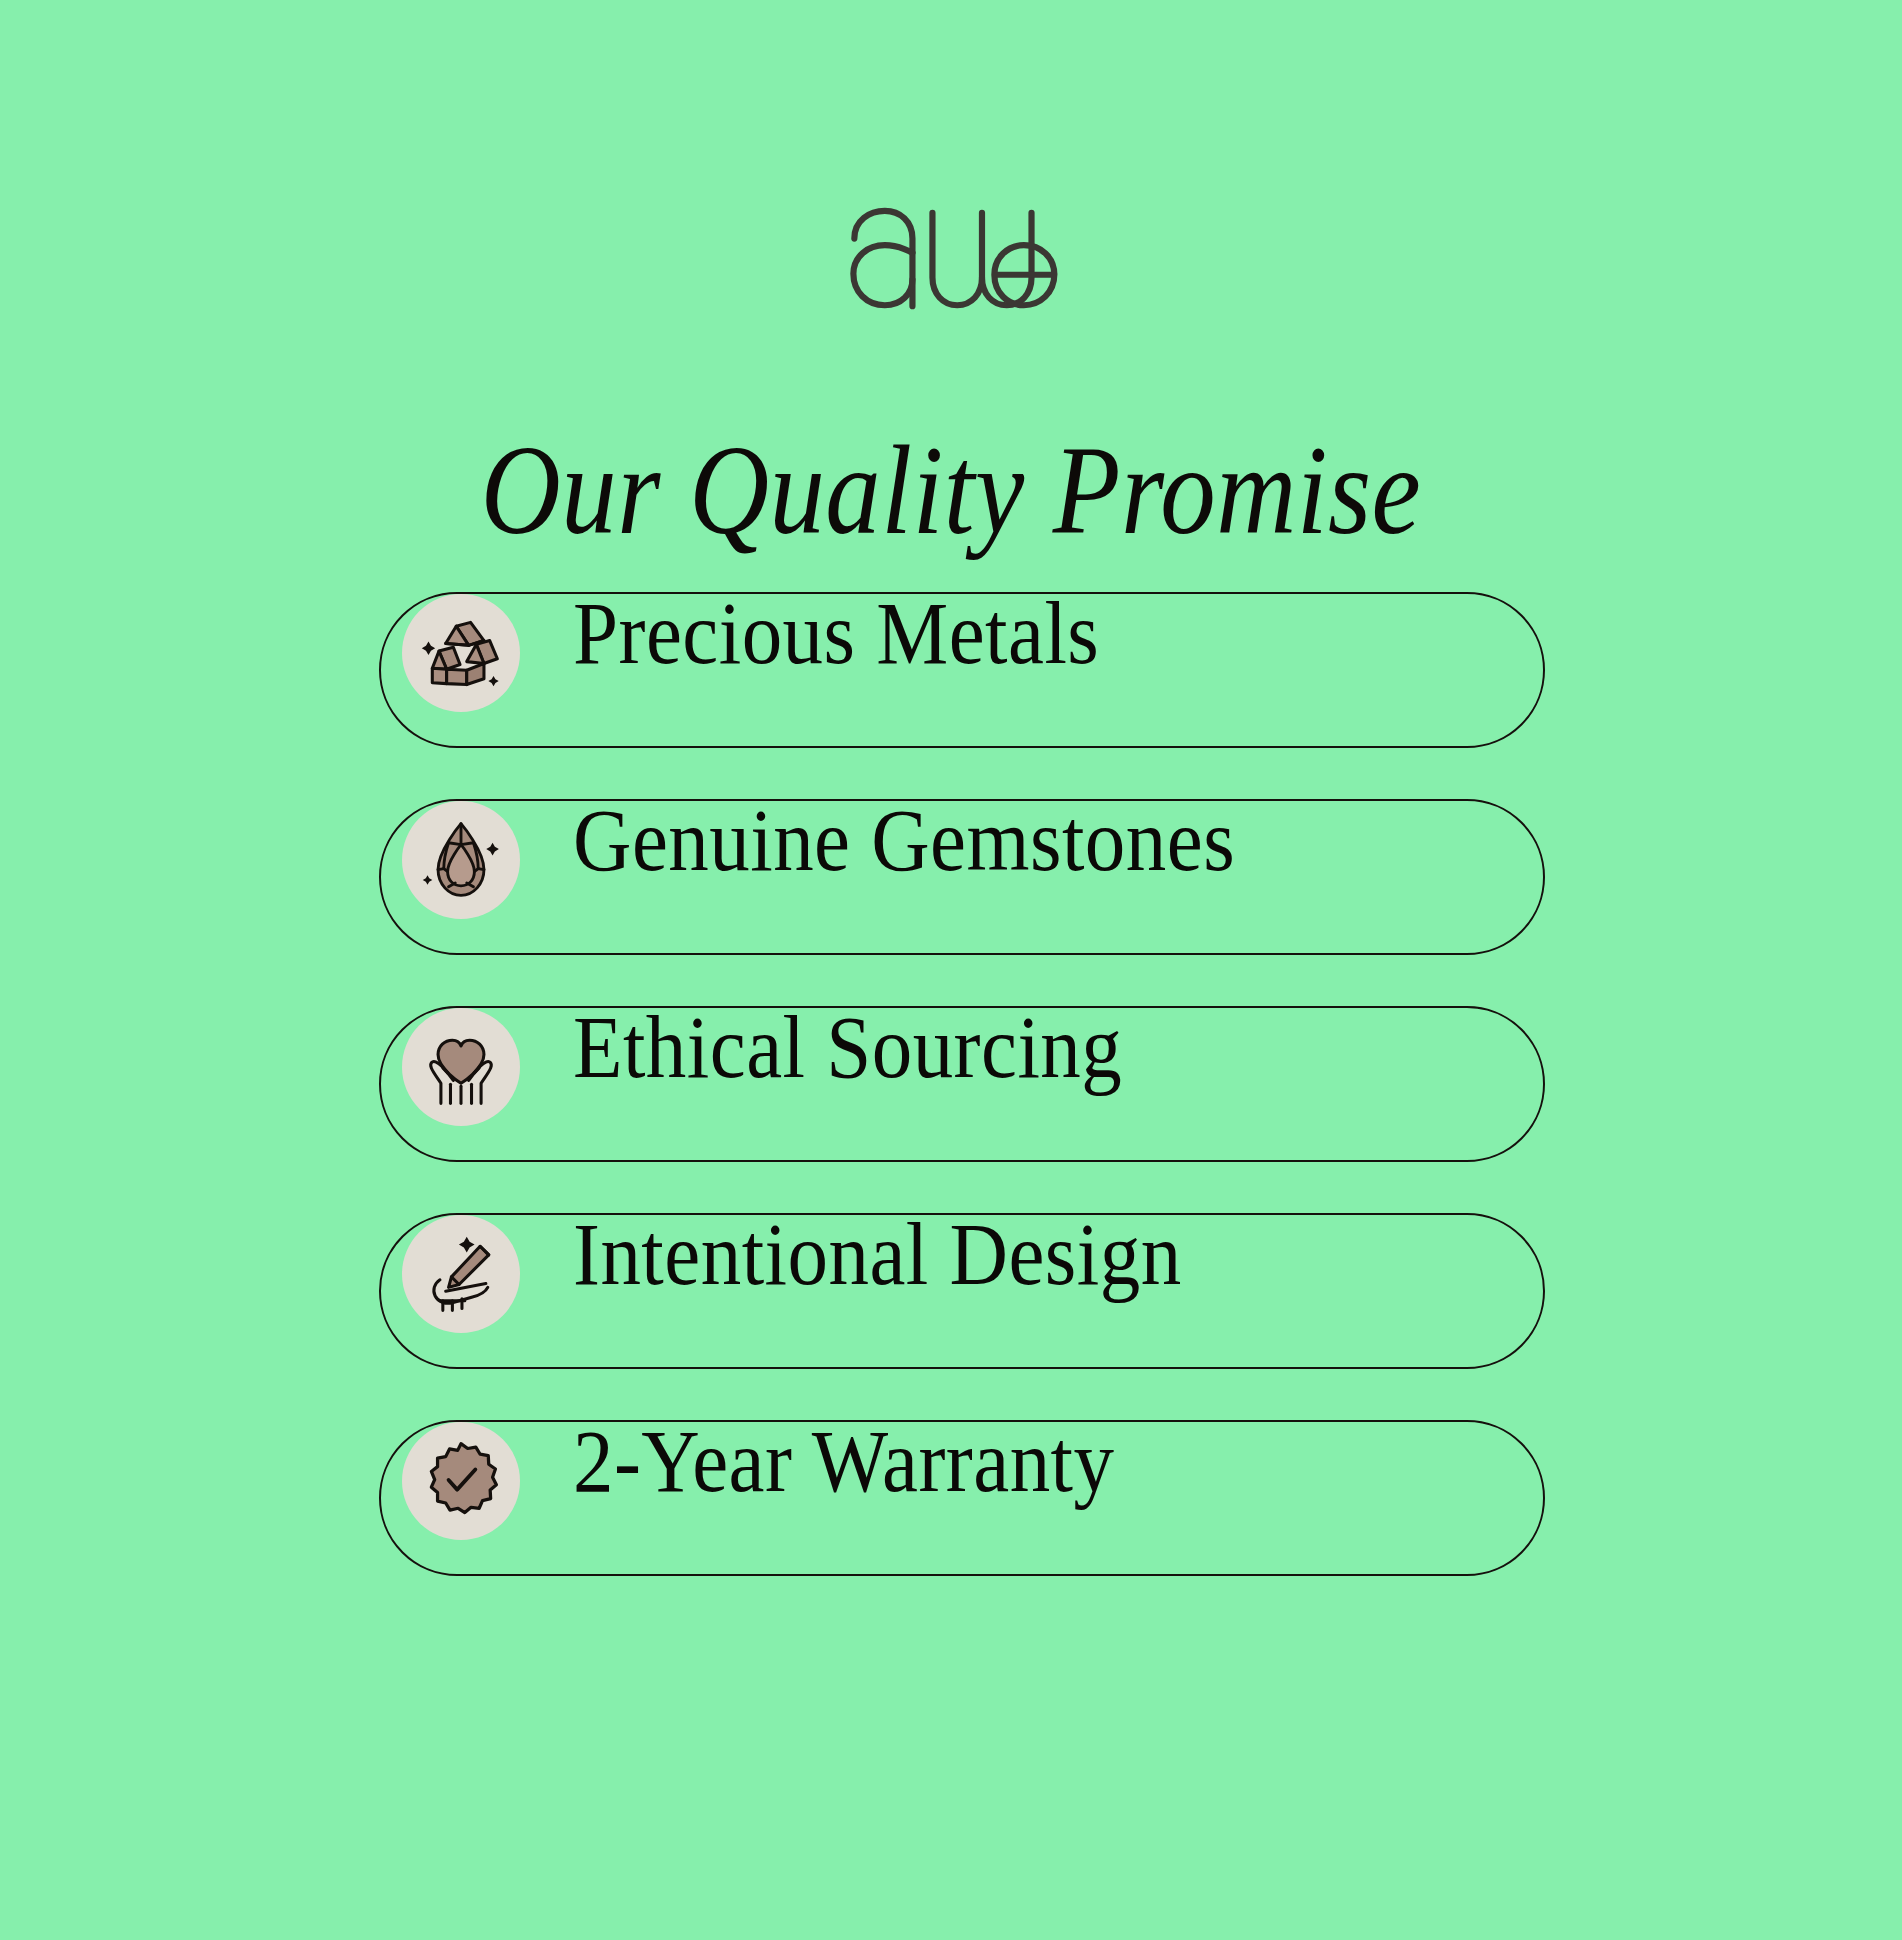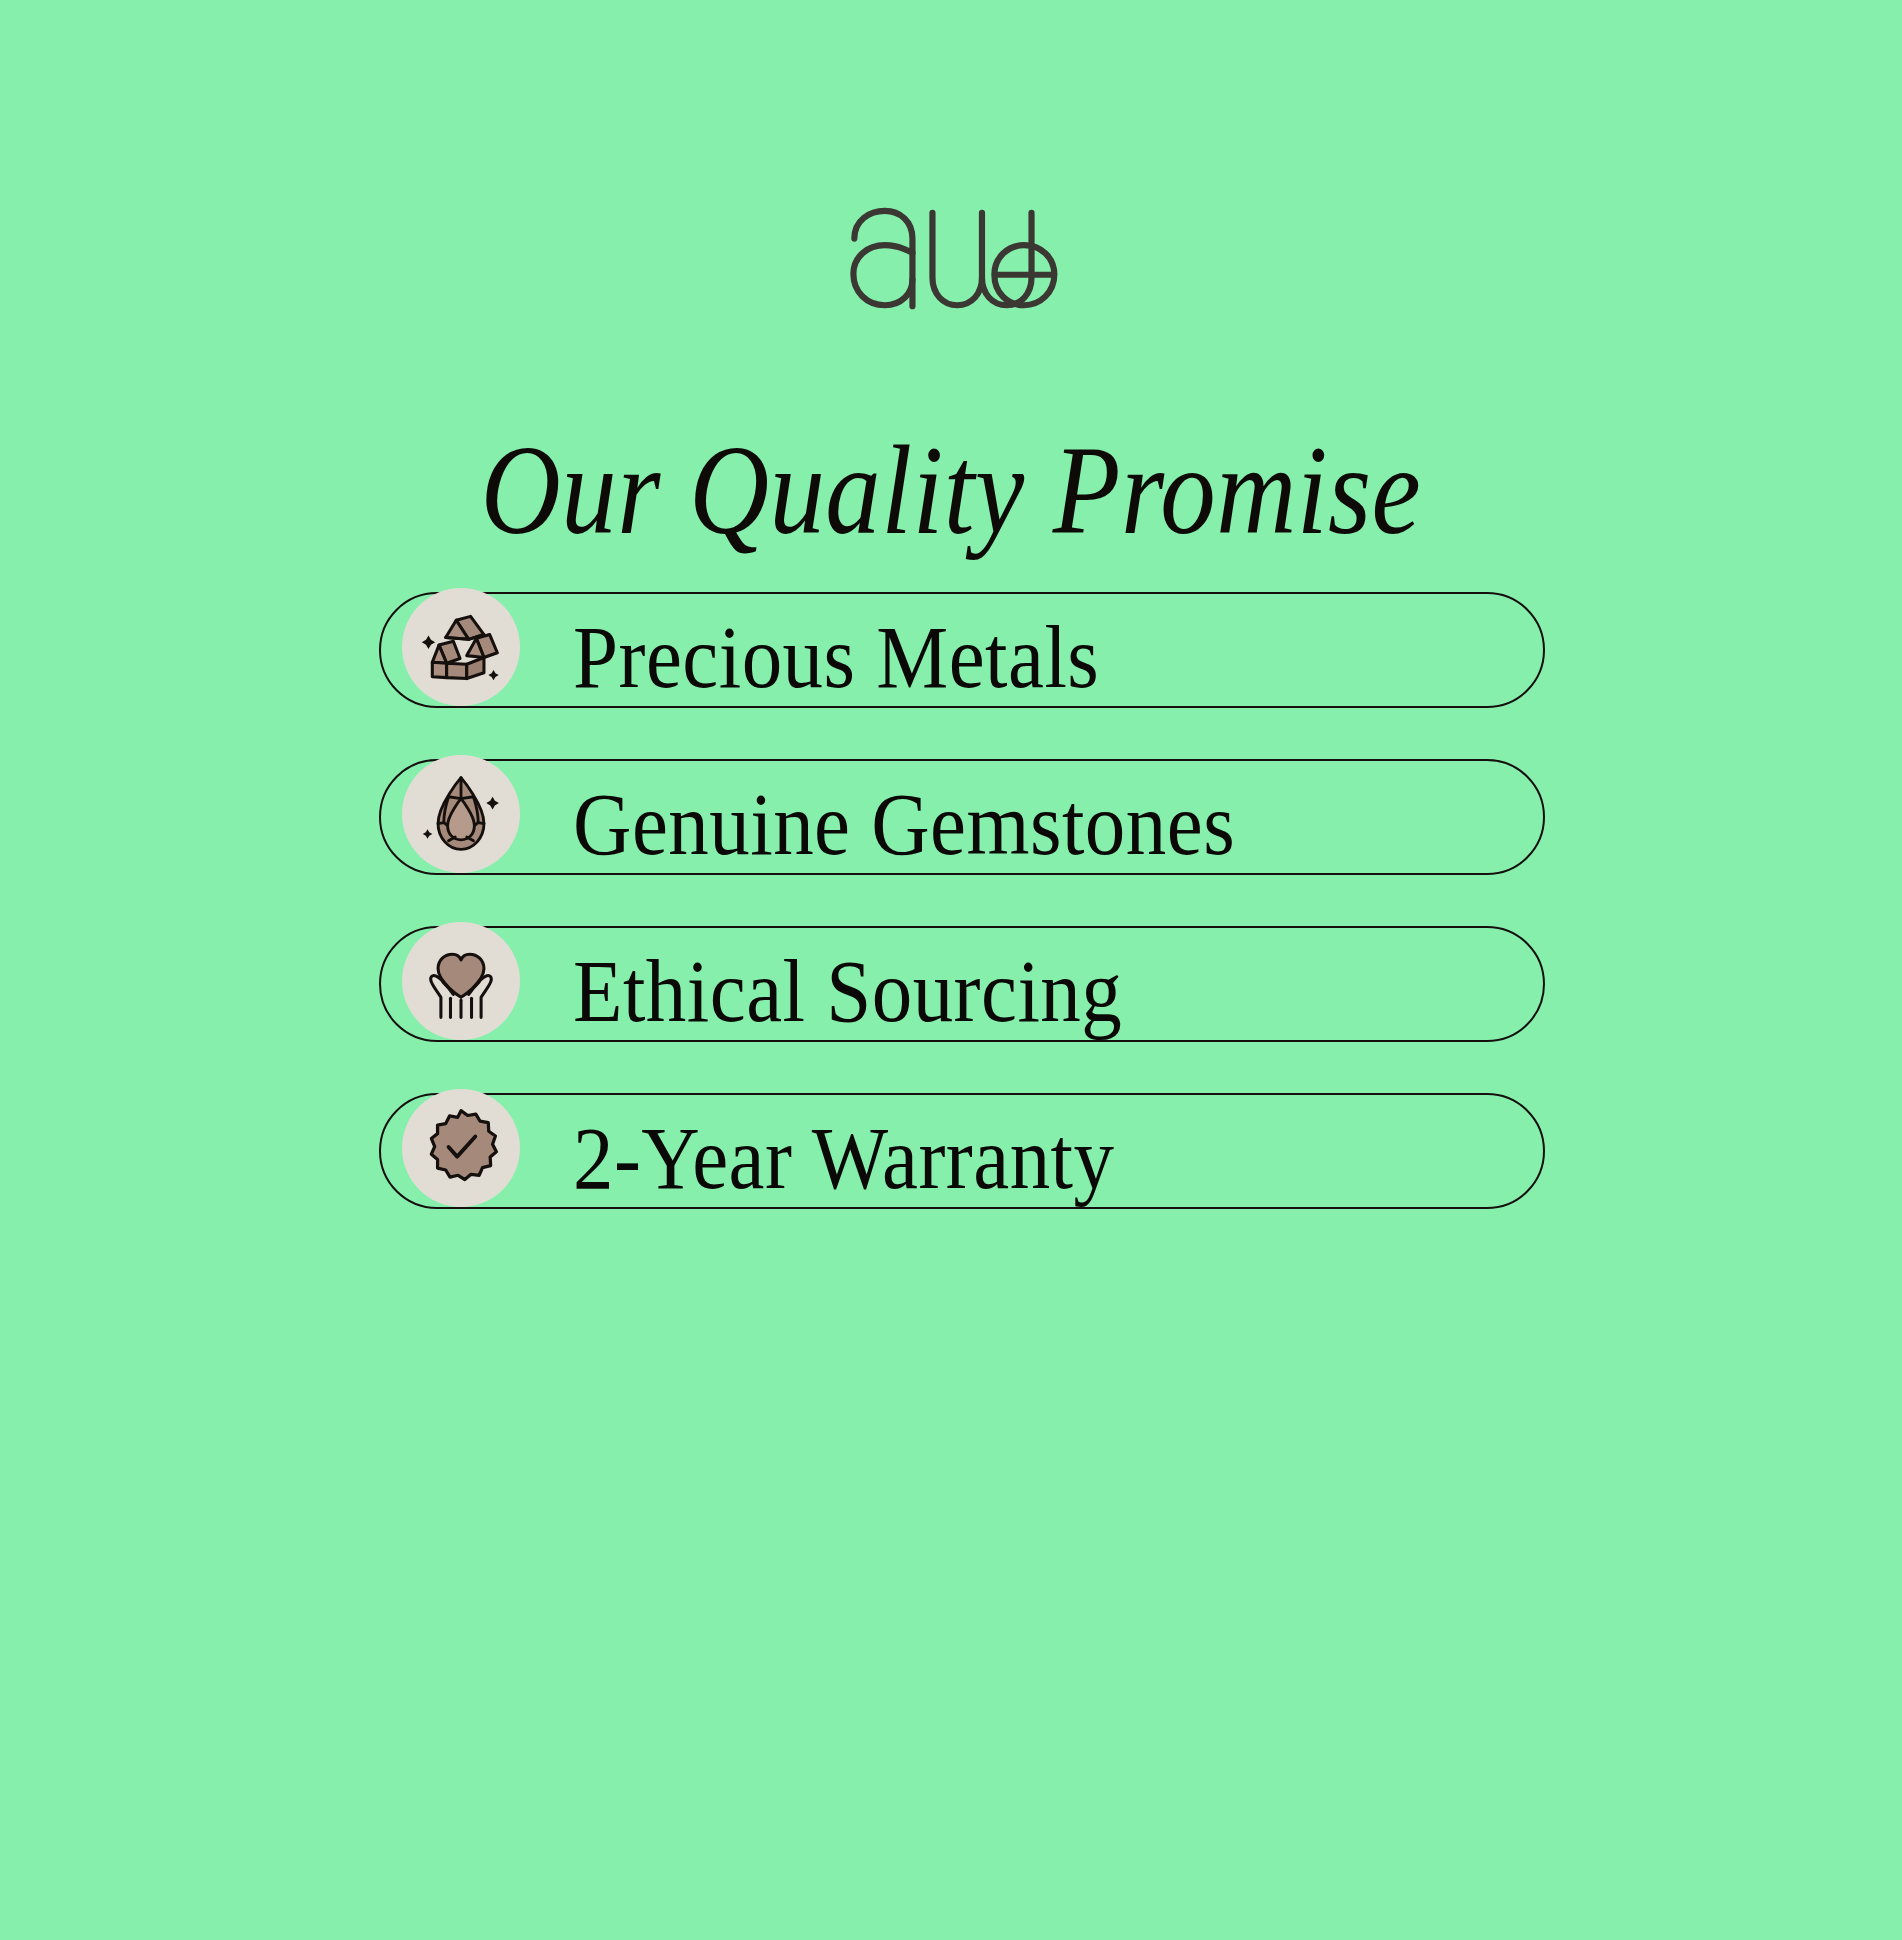--- a/index.html
+++ b/index.html
@@ -55,28 +55,28 @@
   
   .promise-list {
     position: absolute;
     top: 592px;
     left: 379px;
     width: 1166px;
   }
 
   .promise-row {
     position: relative;
-    height: 116px;
+    height: 156px;
     margin-bottom: 51px;
     border: 2.3px solid #15100d;
     border-radius: 86px;
     background: transparent;
     box-sizing: border-box;
     display: flex;
-    align-items: flex-end;
+    align-items: flex-start;
     padding-left: 21px;
   }
   .promise-row:last-child { margin-bottom: 0; }
 
   .icon-badge {
     flex: 0 0 auto;
     width: 118px;
     height: 118px;
     border-radius: 50%;
     background: #e2ddd4;
@@ -193,20 +193,41 @@
             <path d="M60 52 C64 47 68 43 72 41 C76 39 79 42 77 47 C75 52 70 58 67 63 L67 84" fill="none"></path>
             <path d="M54 60 C58 54 62 50 65 47" fill="none"></path>
             <path d="M57 64 L57 84" fill="none"></path>
             <path d="M46 66 L46 84" fill="none"></path>
           </g>
         </svg>
       </span>
       <span class="promise-label">Ethical Sourcing</span>
     </div>
 
+    <div class="promise-row">
+      <span class="icon-badge">
+        <svg width="88" height="88" viewBox="0 0 92 92" fill="none" aria-hidden="true">
+          <g stroke="#15100d" stroke-width="3.2" stroke-linejoin="round" stroke-linecap="round">
+
+            <path d="M66 17 L75 26 L44 57 L33 60 L36 49 Z" fill="#a58a7c"></path>
+            <path d="M66 17 L75 26" fill="none"></path>
+            <path d="M36 49 L44 57" fill="none"></path>
+
+            <path d="M24 52 C18 56 16 63 19 69 C22 75 30 78 37 76 L58 70 C66 68 72 64 74 60" fill="none"></path>
+            <path d="M30 64 L72 56" fill="none"></path>
+            <path d="M27 74 L27 84 M37 74 L37 84 M47 72 L47 82" fill="none"></path>
+            <path d="M24 74 L50 74" fill="none"></path>
+          </g>
+          <g fill="#15100d">
+            <path d="M52 7 l3 5.2 5.2 3 -5.2 3 -3 5.2 -3 -5.2 -5.2 -3 5.2 -3 Z"></path>
+          </g>
+        </svg>
+      </span>
+      <span class="promise-label">Intentional Design</span>
+    </div>
 
     <div class="promise-row">
       <span class="icon-badge">
         <svg width="88" height="88" viewBox="0 0 92 92" fill="none" aria-hidden="true">
           <g stroke="#15100d" stroke-width="3.4" stroke-linejoin="round" stroke-linecap="round">
             <path fill="#a58a7c" d="M46 7
               L53 12 L61.5 10.5 L66 18 L74.5 19.5 L75 28.5 L82 33.5 L79 42
               L83 50 L76.5 55.5 L77 64.5 L68.5 66.5 L65 74.5 L56.5 73.5
               L50 79 L43 74.5 L34.5 76.5 L30 69 L21.5 67 L21.5 58
               L15 52.5 L18.5 44.5 L15 36 L21.5 31 L21.5 22 L30 20.5

